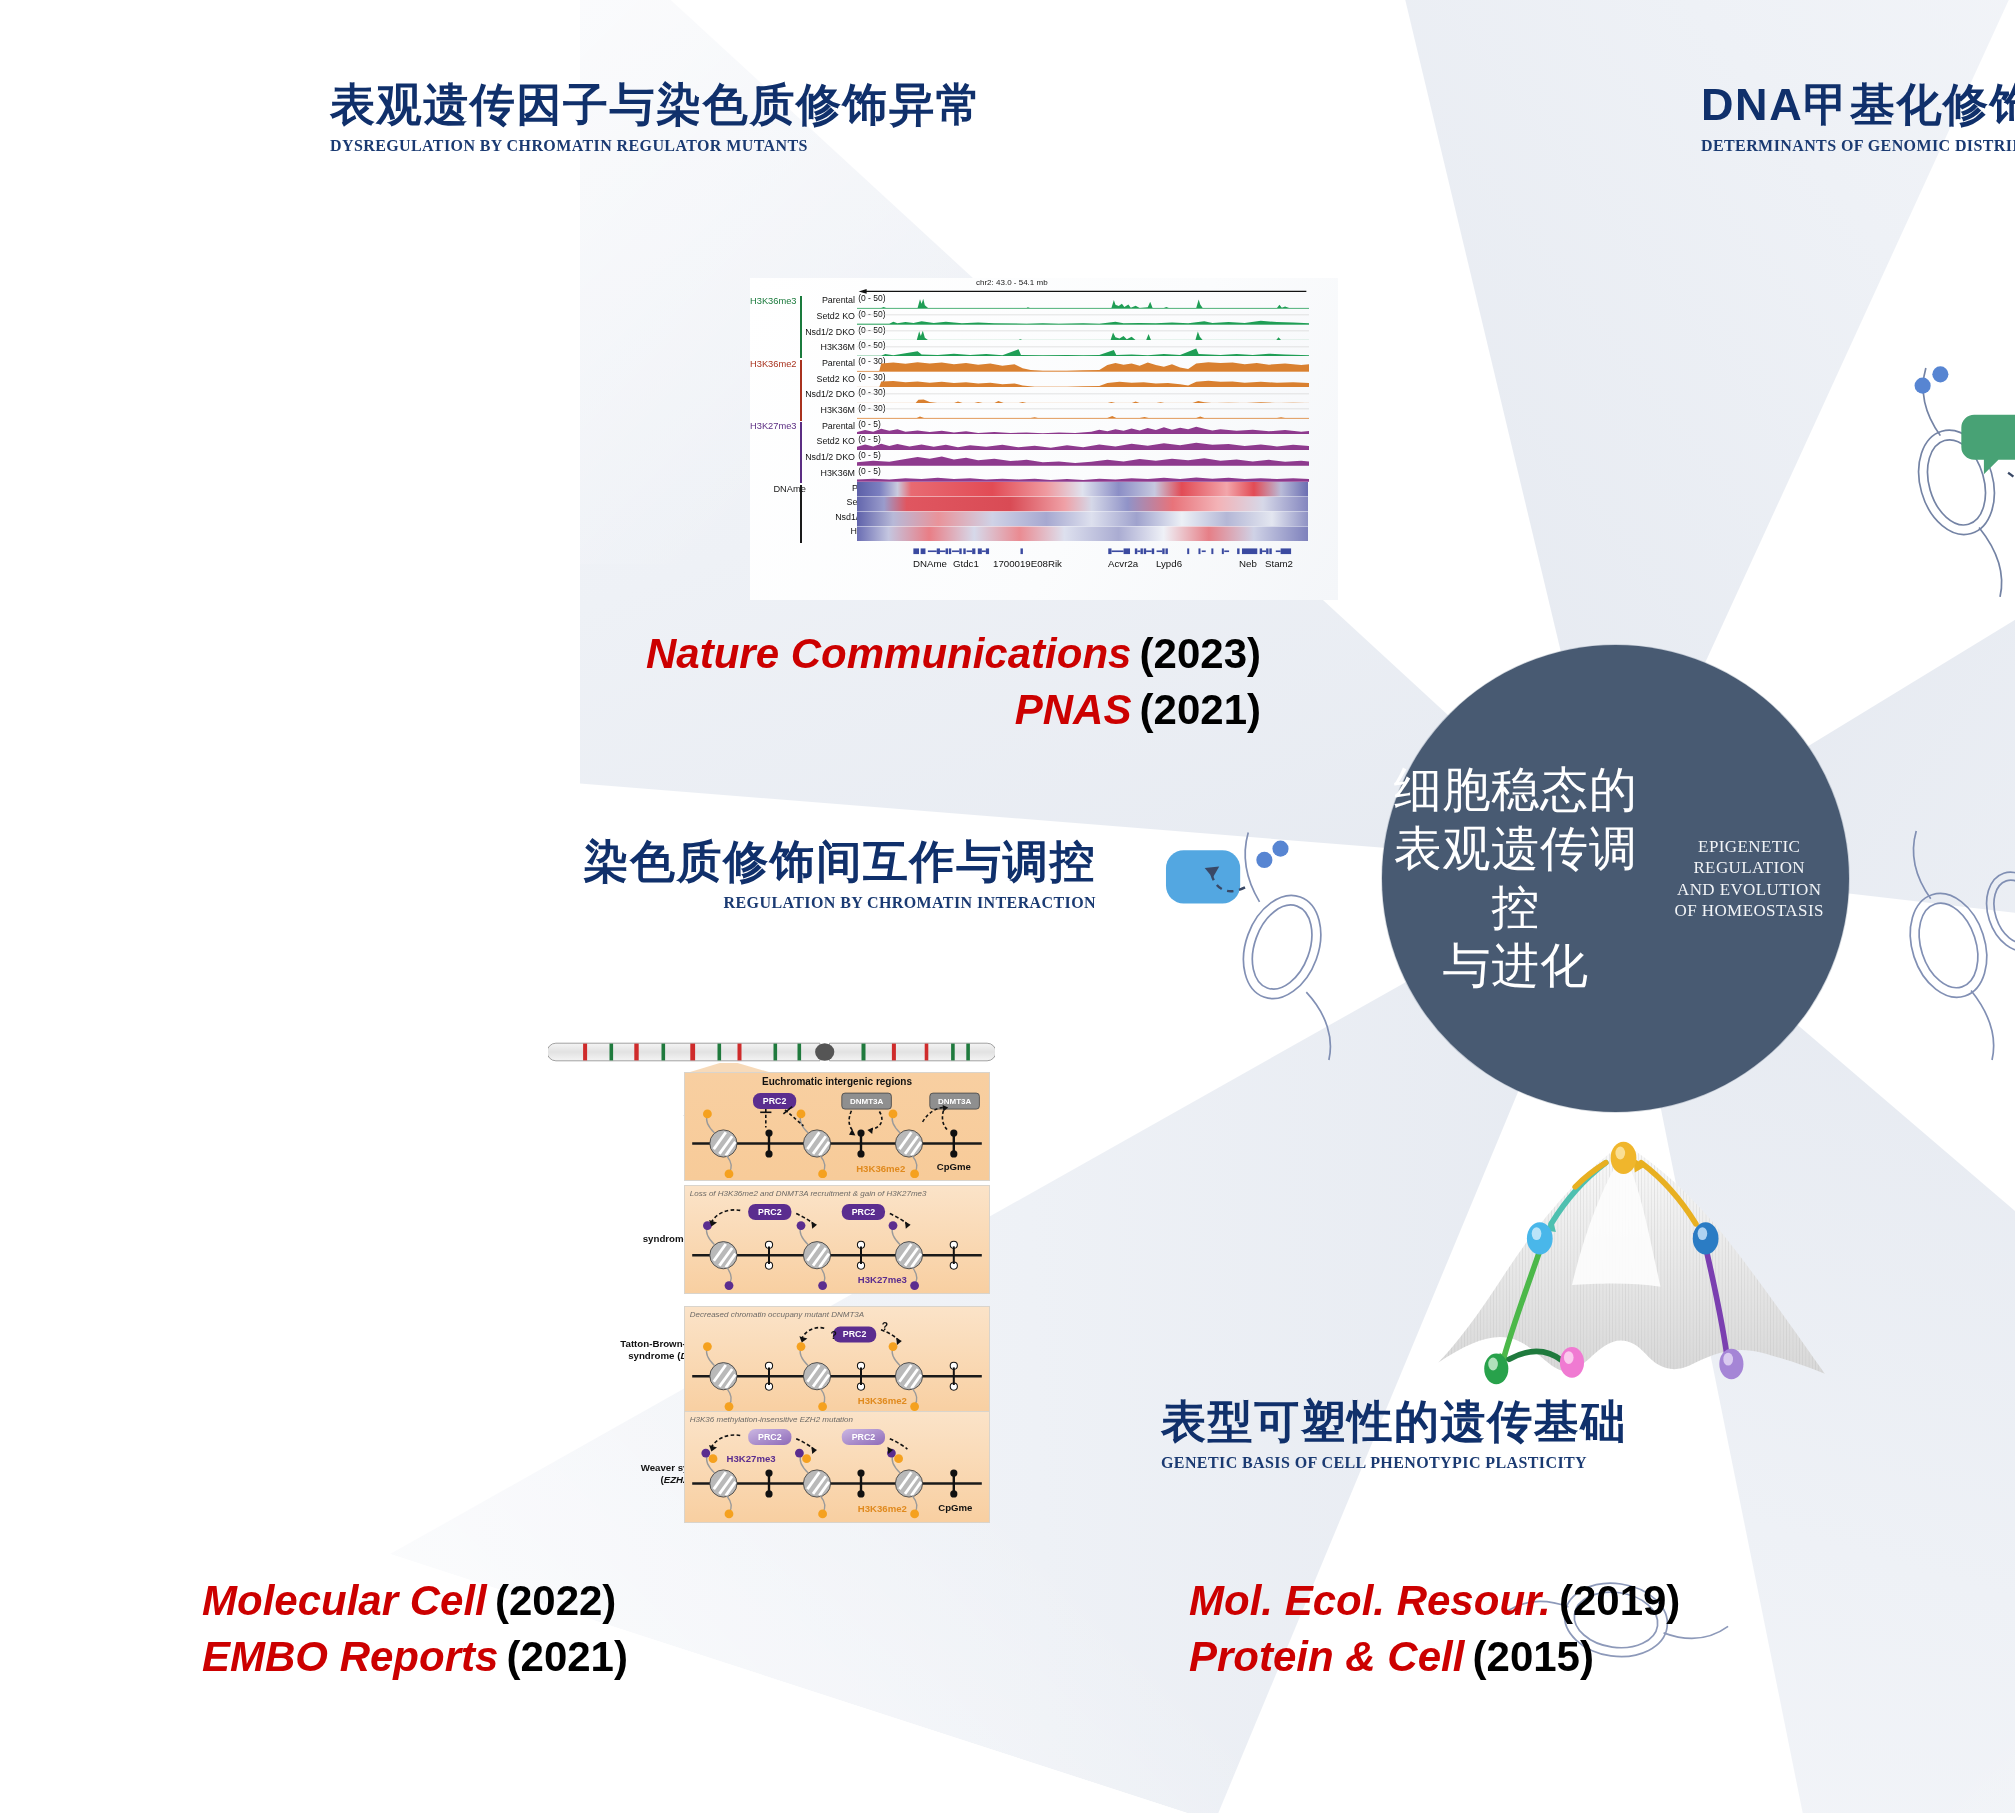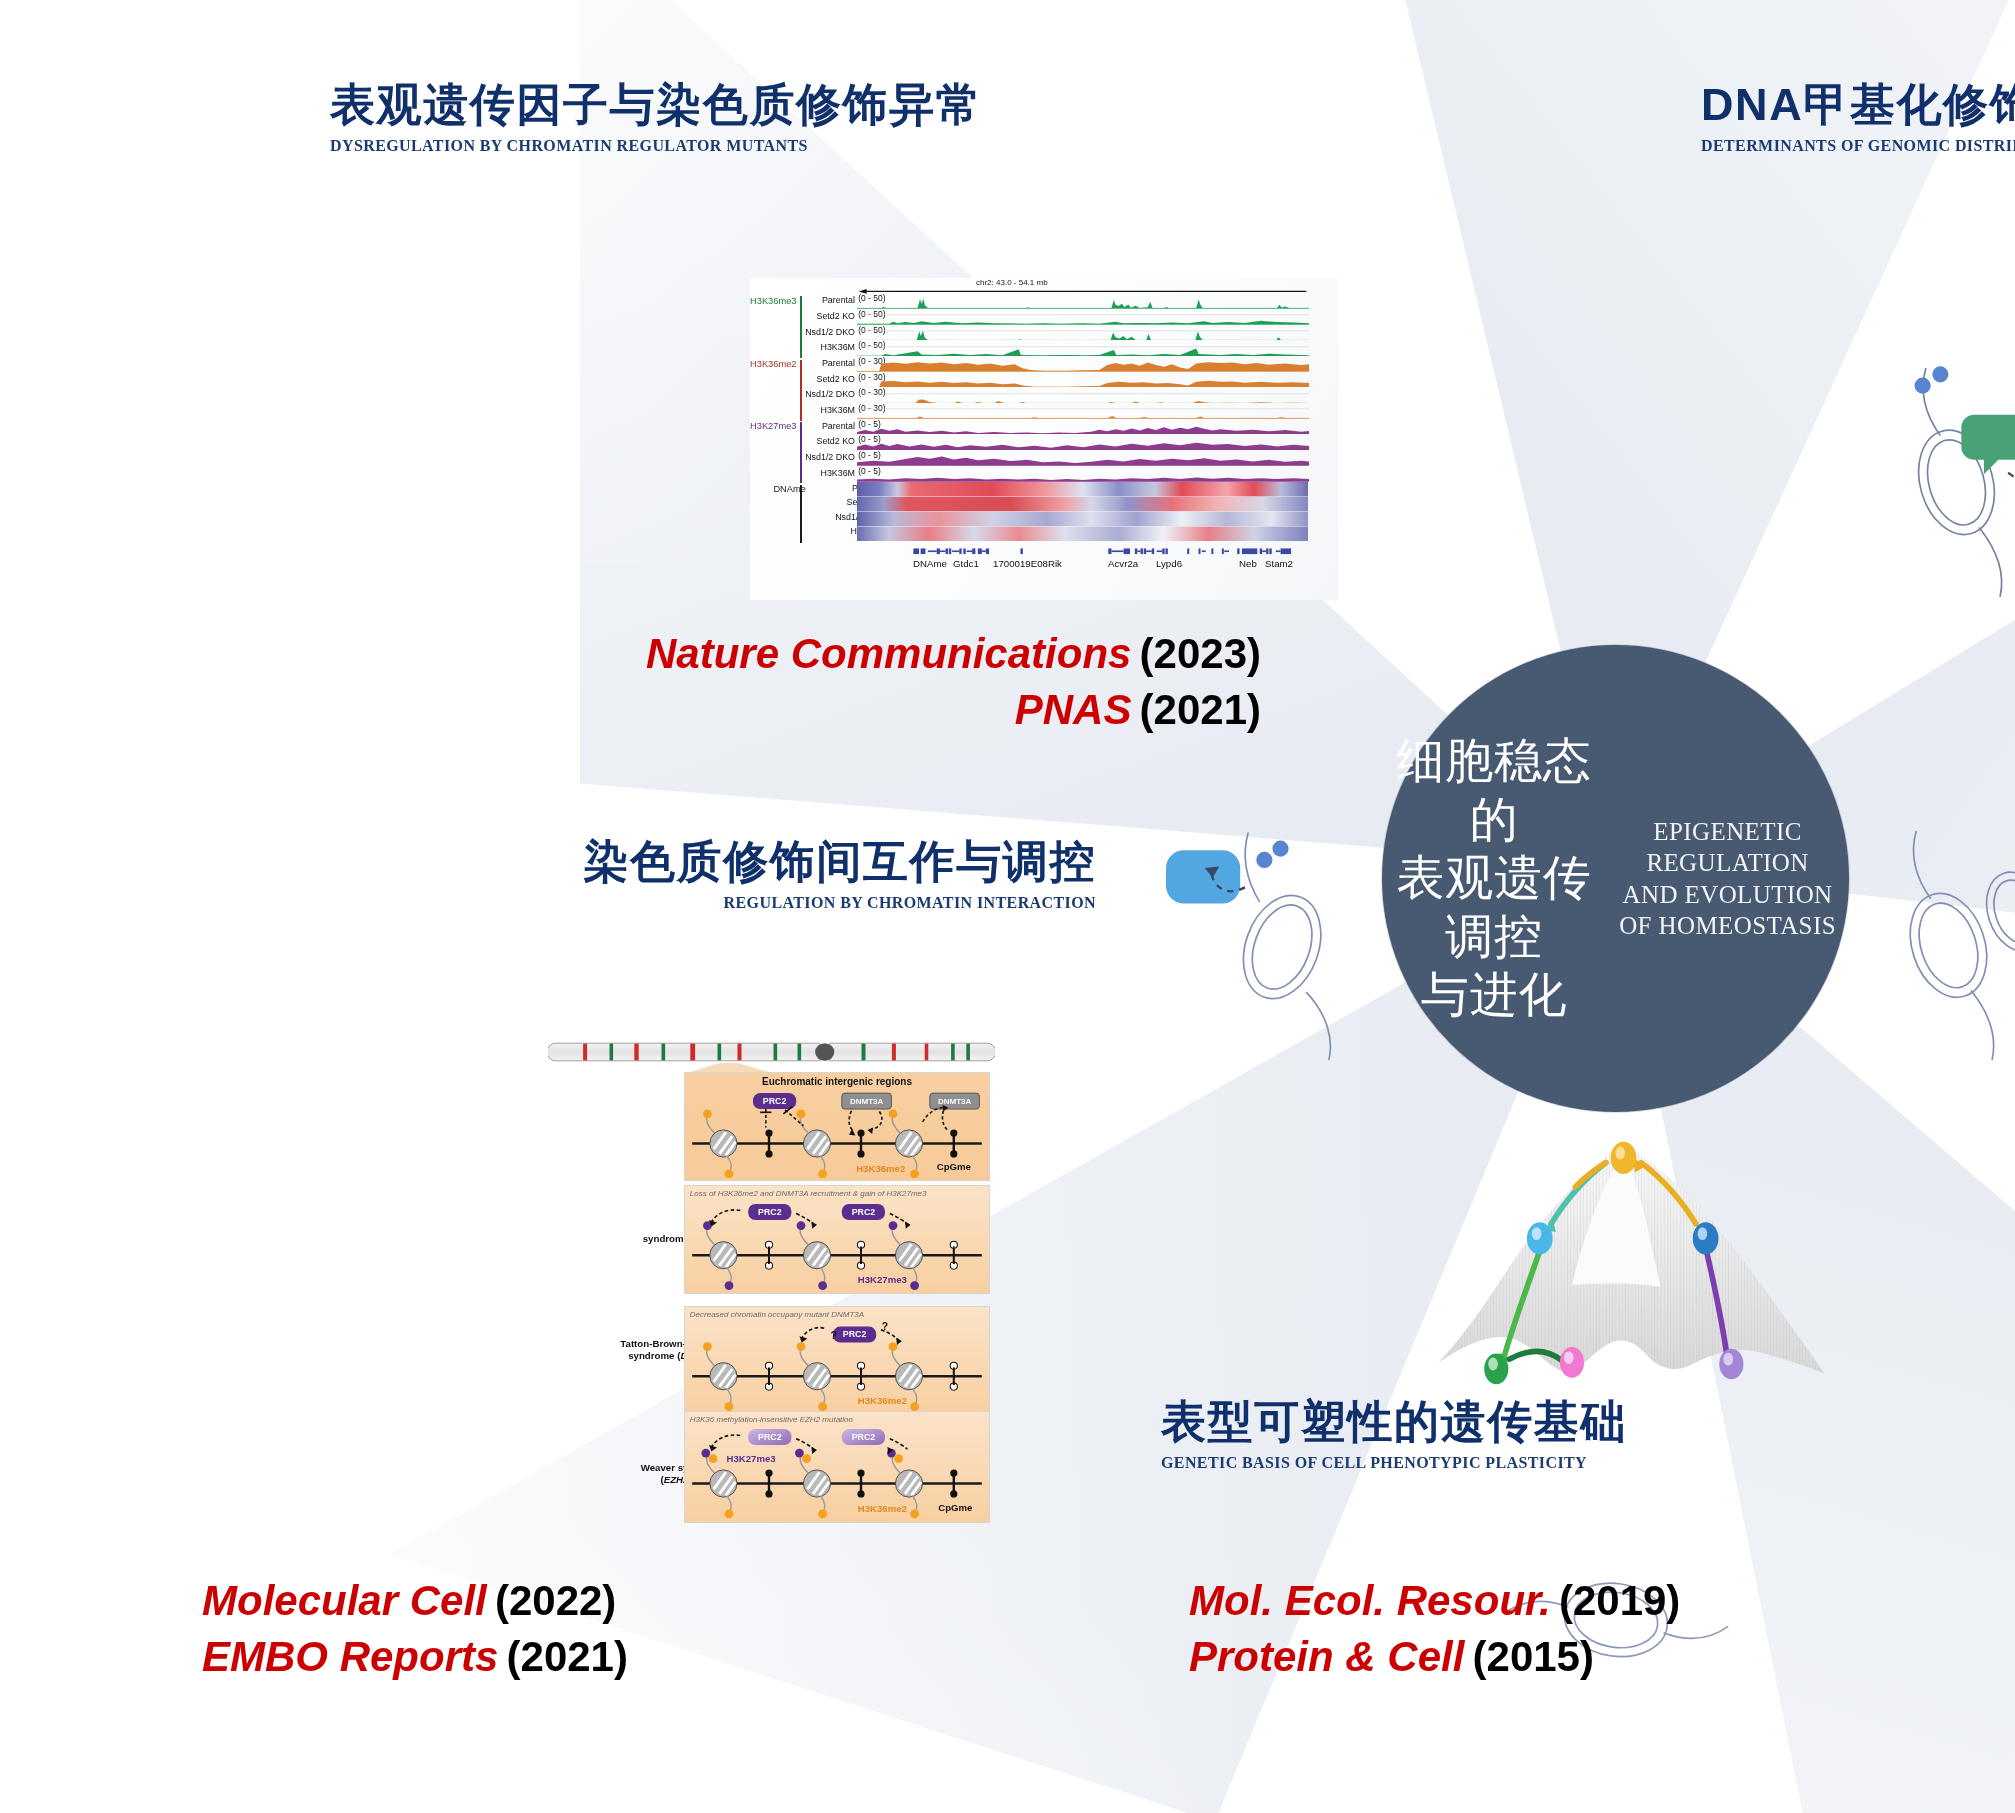--- a/index.html
+++ b/index.html
@@ -62,21 +62,21 @@
     color: #ffffff;
     font-size: 48px;
     line-height: 1.22;
     font-weight: 400;
     text-align: center;
     letter-spacing: 0.8px;
   }
   #hub .en {
     color: #f2f4f7;
     font-family: "Liberation Serif", serif;
-    font-size: 25px;
+    font-size: 17px;
     line-height: 1.26;
     text-align: center;
     margin-top: 0;
     letter-spacing: 0.4px;
   }
 
   
   .sec-head { position: absolute; z-index: 30; }
   .sec-head .zh {
     color: #10306b;

